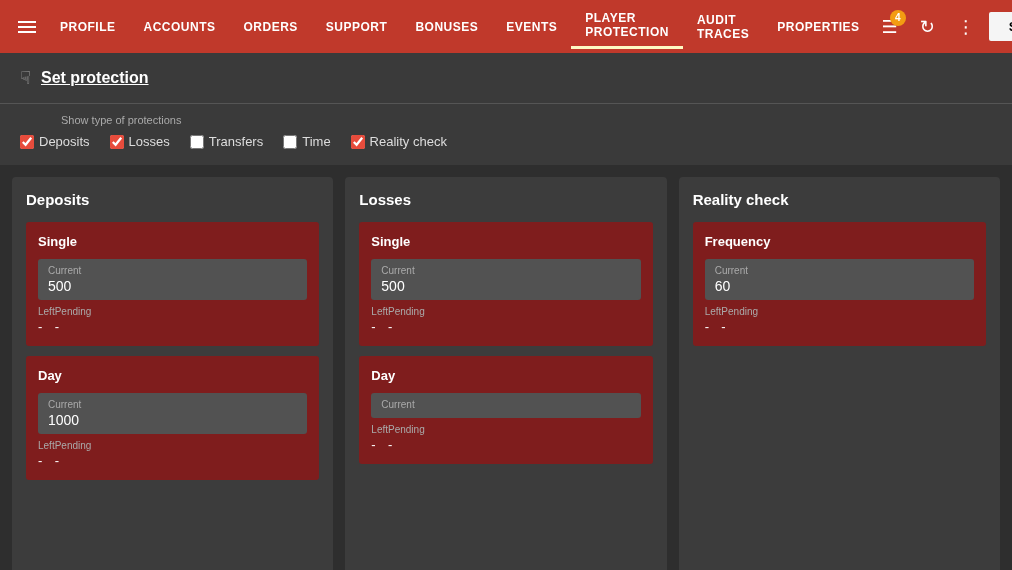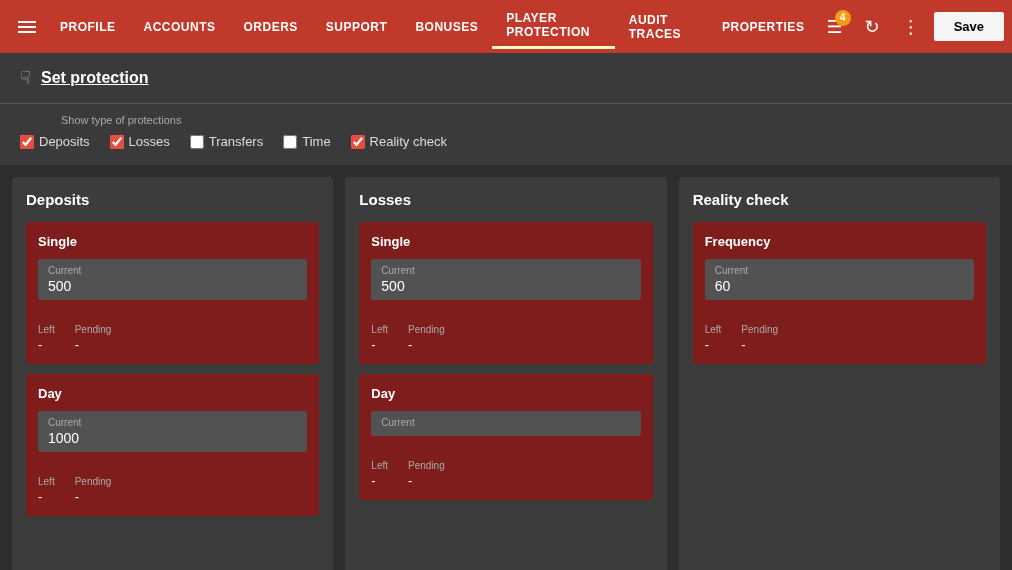--- a/index.html
+++ b/index.html
@@ -169,36 +169,35 @@
       font-weight: bold;
       color: #fff;
       margin-bottom: 10px;
     }
 
     
     .field-box {
       background: #525252;
       border-radius: 3px;
       padding: 6px 10px;
-      margin-bottom: 24px;
+      margin-bottom: 6px;
     }
     .field-label {
       font-size: 10px;
       color: #aaa;
       margin-bottom: 2px;
     }
     .field-value {
       font-size: 14px;
       color: #fff;
     }
 
     
     .lp-row {
       display: flex;
-      gap: 20px;
     }
     .lp-item {}
     .lp-label {
       font-size: 10px;
       color: #aaa;
       margin-bottom: 2px;
     }
     .lp-value {
       font-size: 13px;
       color: #fff;
@@ -211,20 +210,21 @@
   <div class="nav-menu-icon">
     <span></span>
       <span></span>
       <span></span>
   </div>
   <div class="nav-item">PROFILE</div>
   <div class="nav-item">ACCOUNTS</div>
   <div class="nav-item">ORDERS</div>
   <div class="nav-item">SUPPORT</div>
   <div class="nav-item">BONUSES</div>
+  <div class="nav-item">EVENTS</div>
   <div class="nav-item active">PLAYER PROTECTION</div>
   <div class="nav-item">AUDIT TRACES</div>
   <div class="nav-item">PROPERTIES</div>
 
   <div class="nav-right">
     <div class="nav-badge-btn">
       ☰
       <div class="badge">4</div>
     </div>
     <div class="nav-icon-btn">↻</div>

